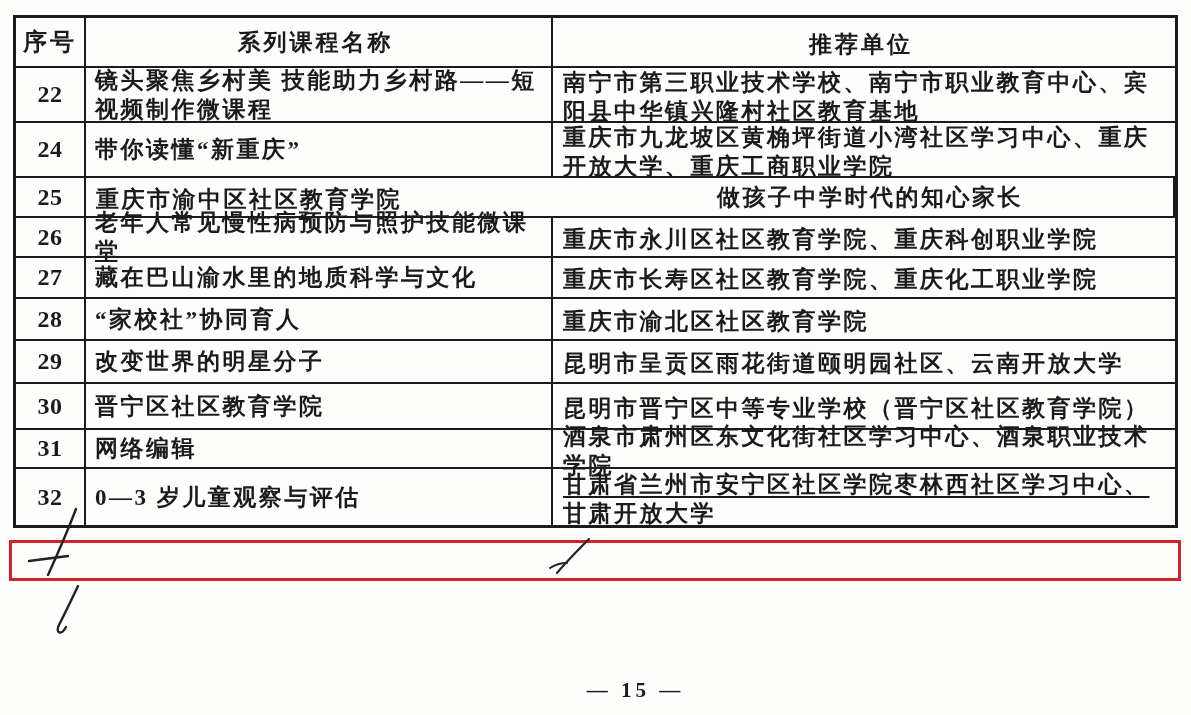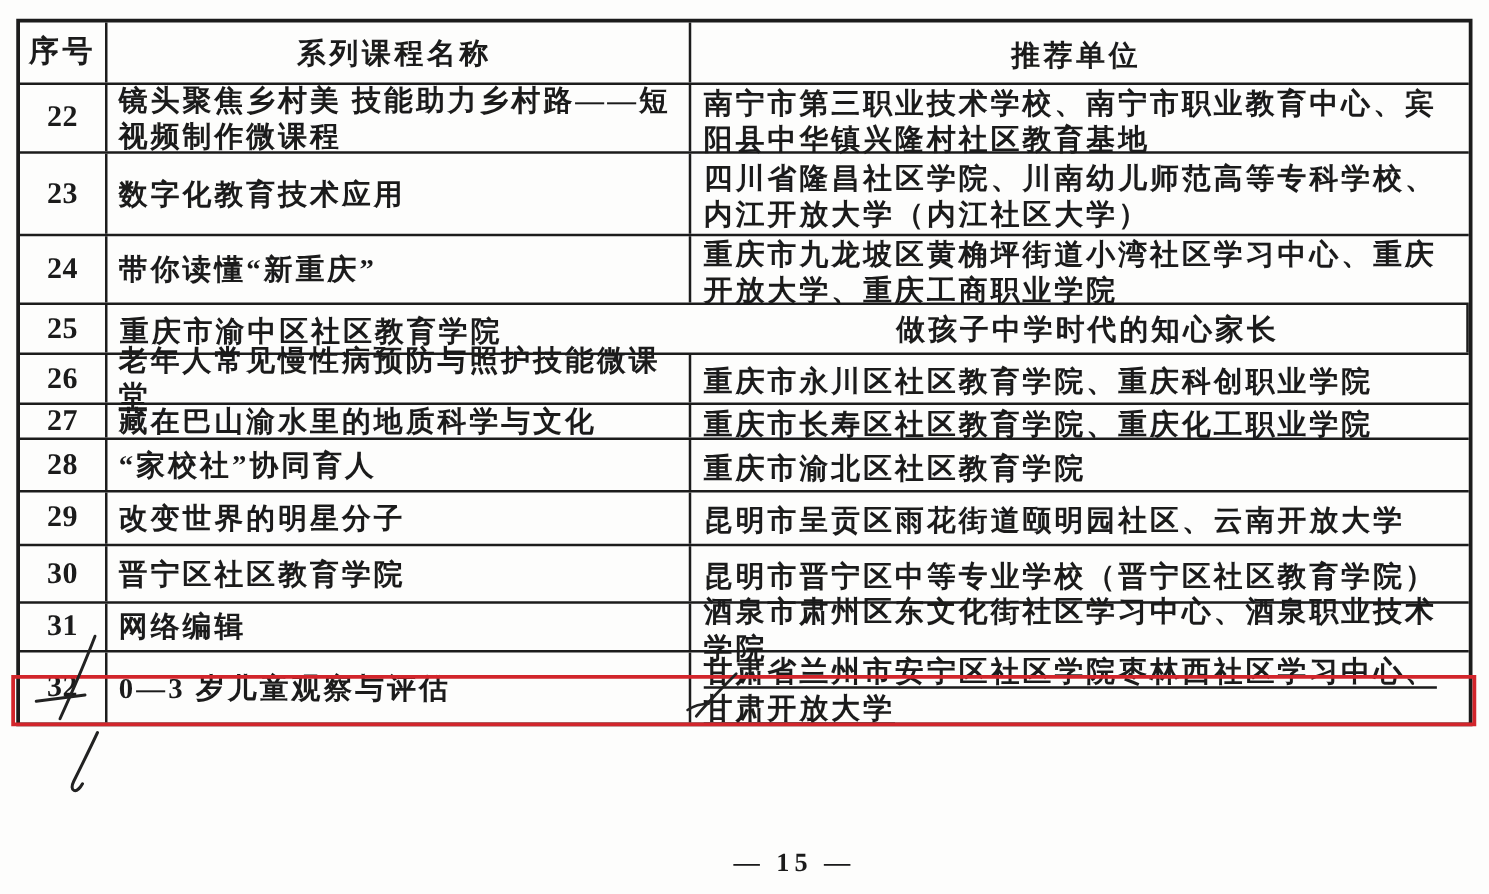--- a/index.html
+++ b/index.html
@@ -104,45 +104,40 @@
       <div class="cell c-unit">推荐单位</div>
     </div>
 
 
     <div class="trow" style="height:55px">
       <div class="cell c-no">22</div>
       <div class="cell c-name">镜头聚焦乡村美 技能助力乡村路——短视频制作微课程</div>
       <div class="cell c-unit">南宁市第三职业技术学校、南宁市职业教育中心、宾阳县中华镇兴隆村社区教育基地</div>
     </div>
 
-    <div class="trow" style="height:66px">
-      <div class="cell c-no">23</div>
-      <div class="cell c-name">数字化教育技术应用</div>
-      <div class="cell c-unit">四川省隆昌社区学院、川南幼儿师范高等专科学校、内江开放大学（内江社区大学）</div>
-    </div>
 
     <div class="trow" style="height:55px">
       <div class="cell c-no">24</div>
       <div class="cell c-name">带你读懂“新重庆”</div>
       <div class="cell c-unit">重庆市九龙坡区黄桷坪街道小湾社区学习中心、重庆开放大学、重庆工商职业学院</div>
     </div>
 
     <div class="trow" style="height:40px">
       <div class="cell c-no">25</div>
       <div class="cell c-unit">重庆市渝中区社区教育学院</div>
       <div class="cell c-name">做孩子中学时代的知心家长</div>
     </div>
 
     <div class="trow" style="height:40px">
       <div class="cell c-no">26</div>
       <div class="cell c-name">老年人常见慢性病预防与照护技能微课堂</div>
       <div class="cell c-unit">重庆市永川区社区教育学院、重庆科创职业学院</div>
     </div>
 
-    <div class="trow" style="height:28px">
+    <div class="trow" style="height:41px">
       <div class="cell c-no">27</div>
       <div class="cell c-name">藏在巴山渝水里的地质科学与文化</div>
       <div class="cell c-unit">重庆市长寿区社区教育学院、重庆化工职业学院</div>
     </div>
 
     <div class="trow" style="height:42px">
       <div class="cell c-no">28</div>
       <div class="cell c-name">“家校社”协同育人</div>
       <div class="cell c-unit">重庆市渝北区社区教育学院</div>
     </div>

